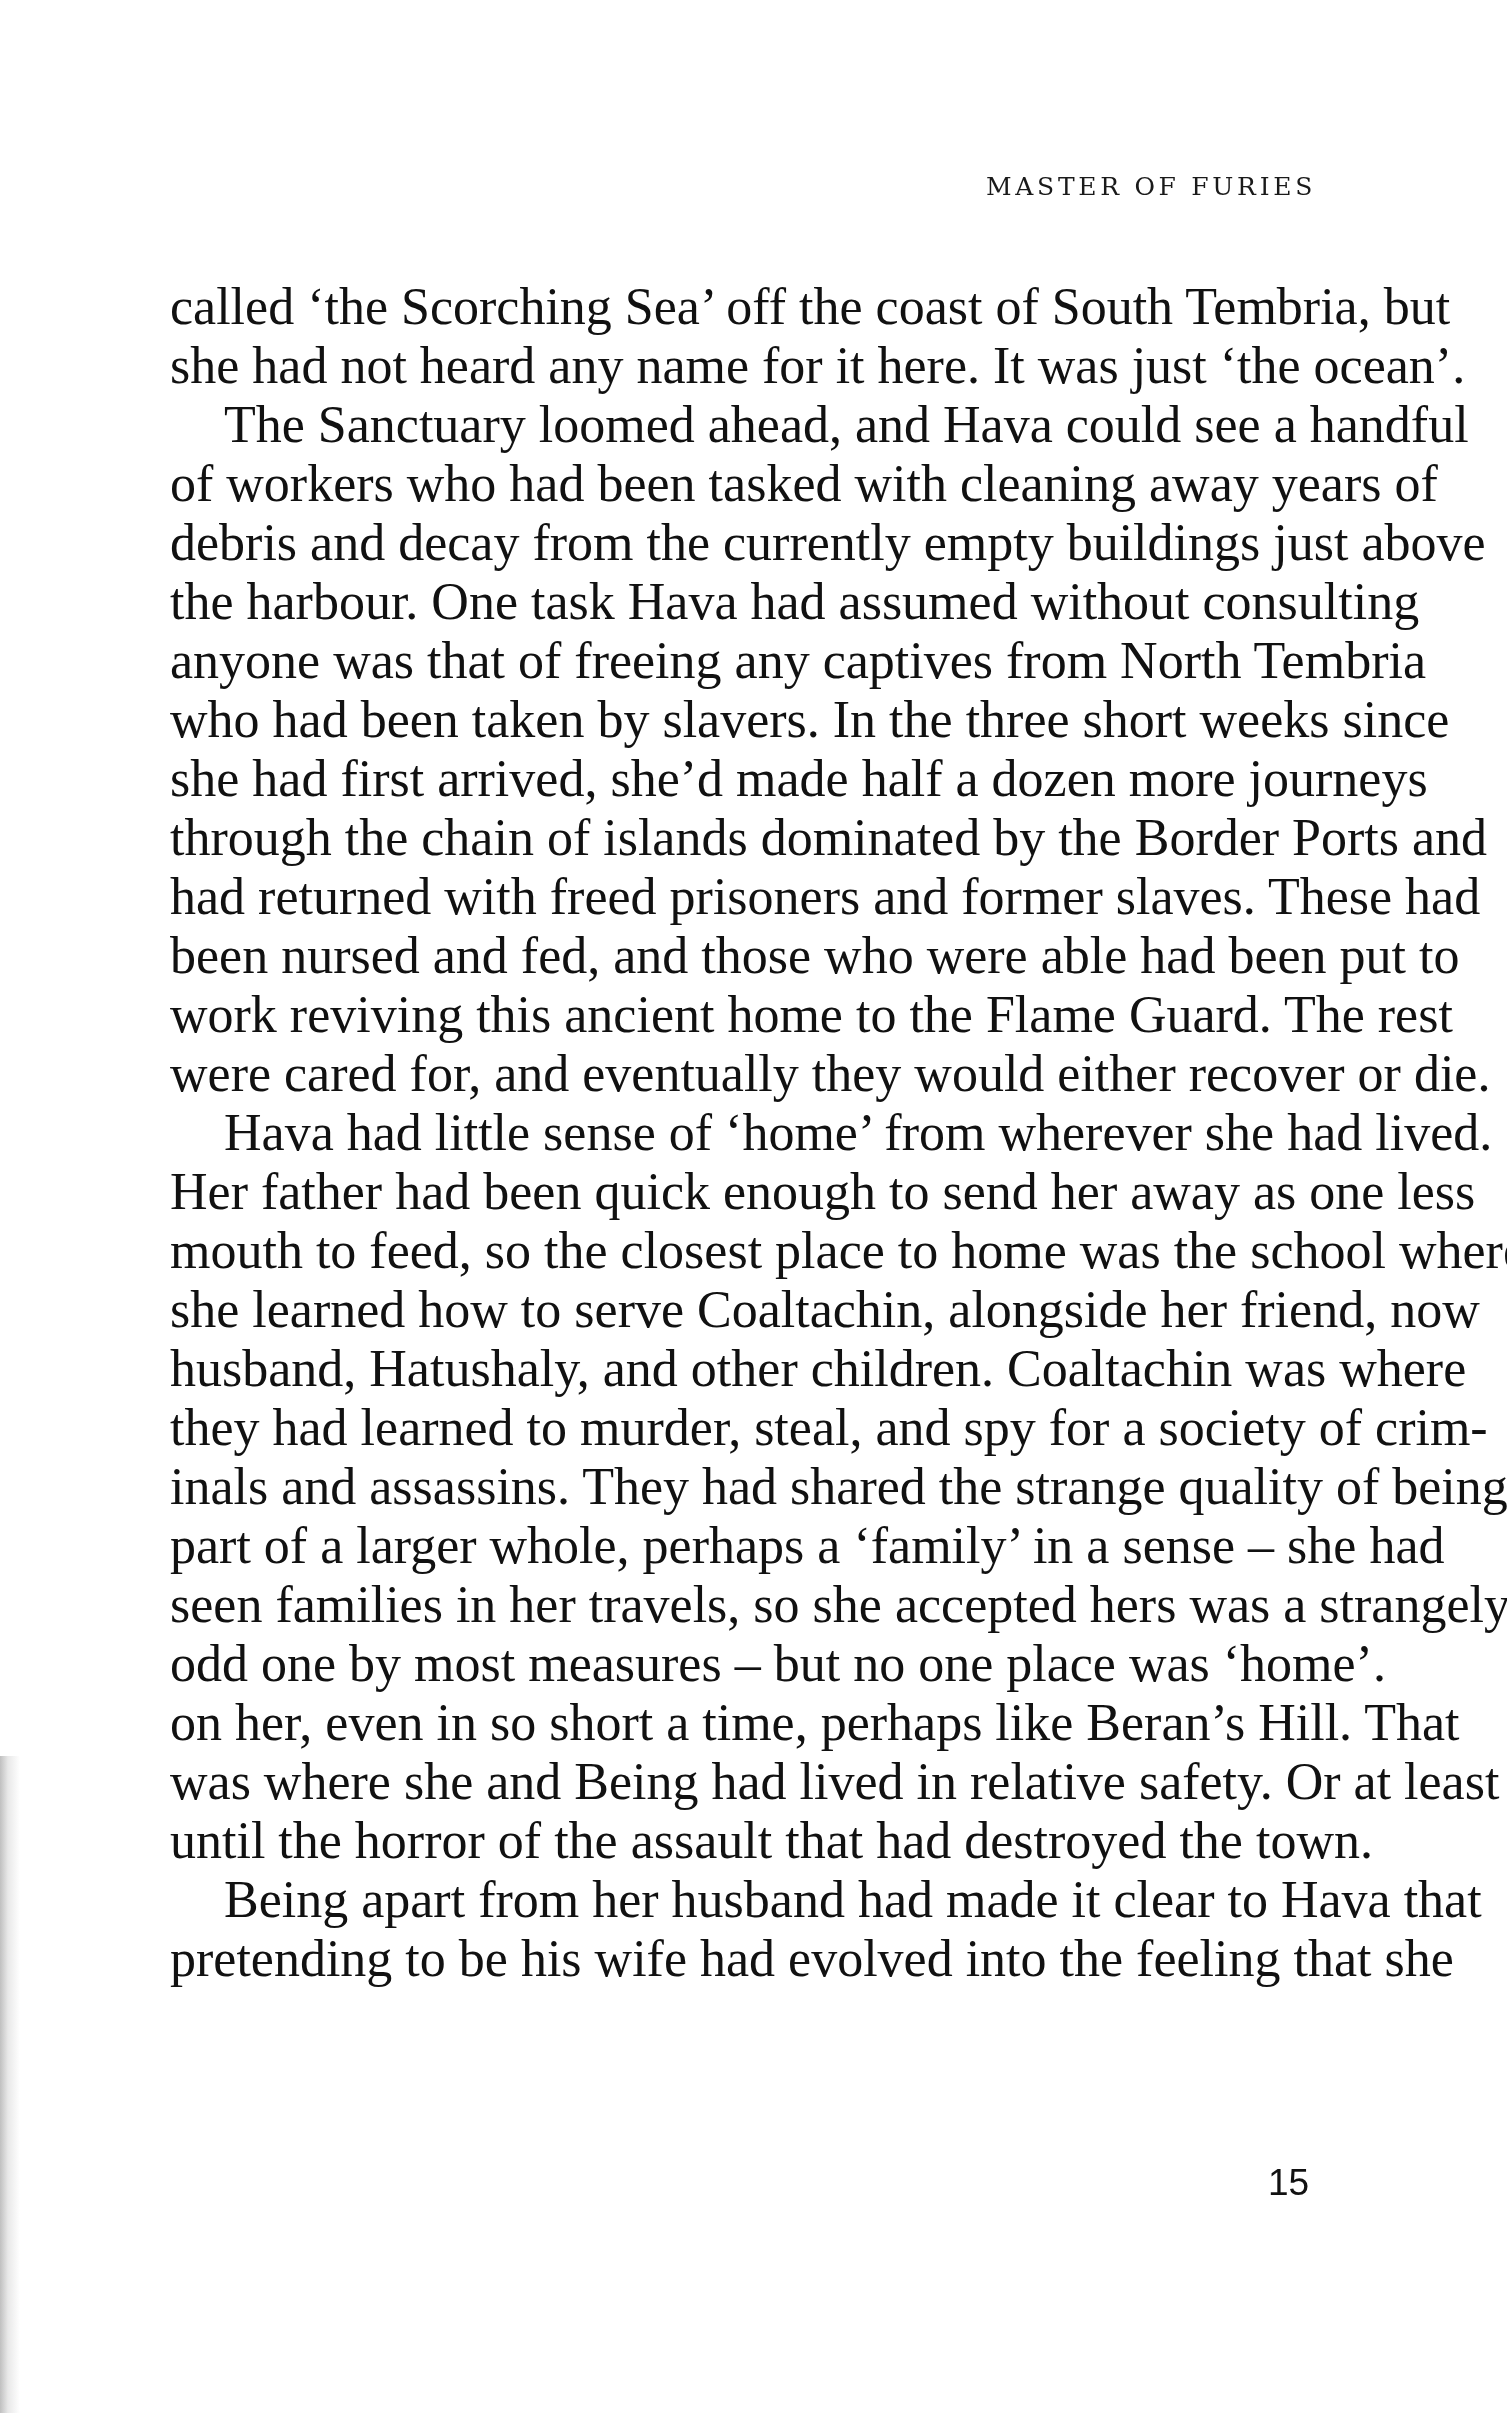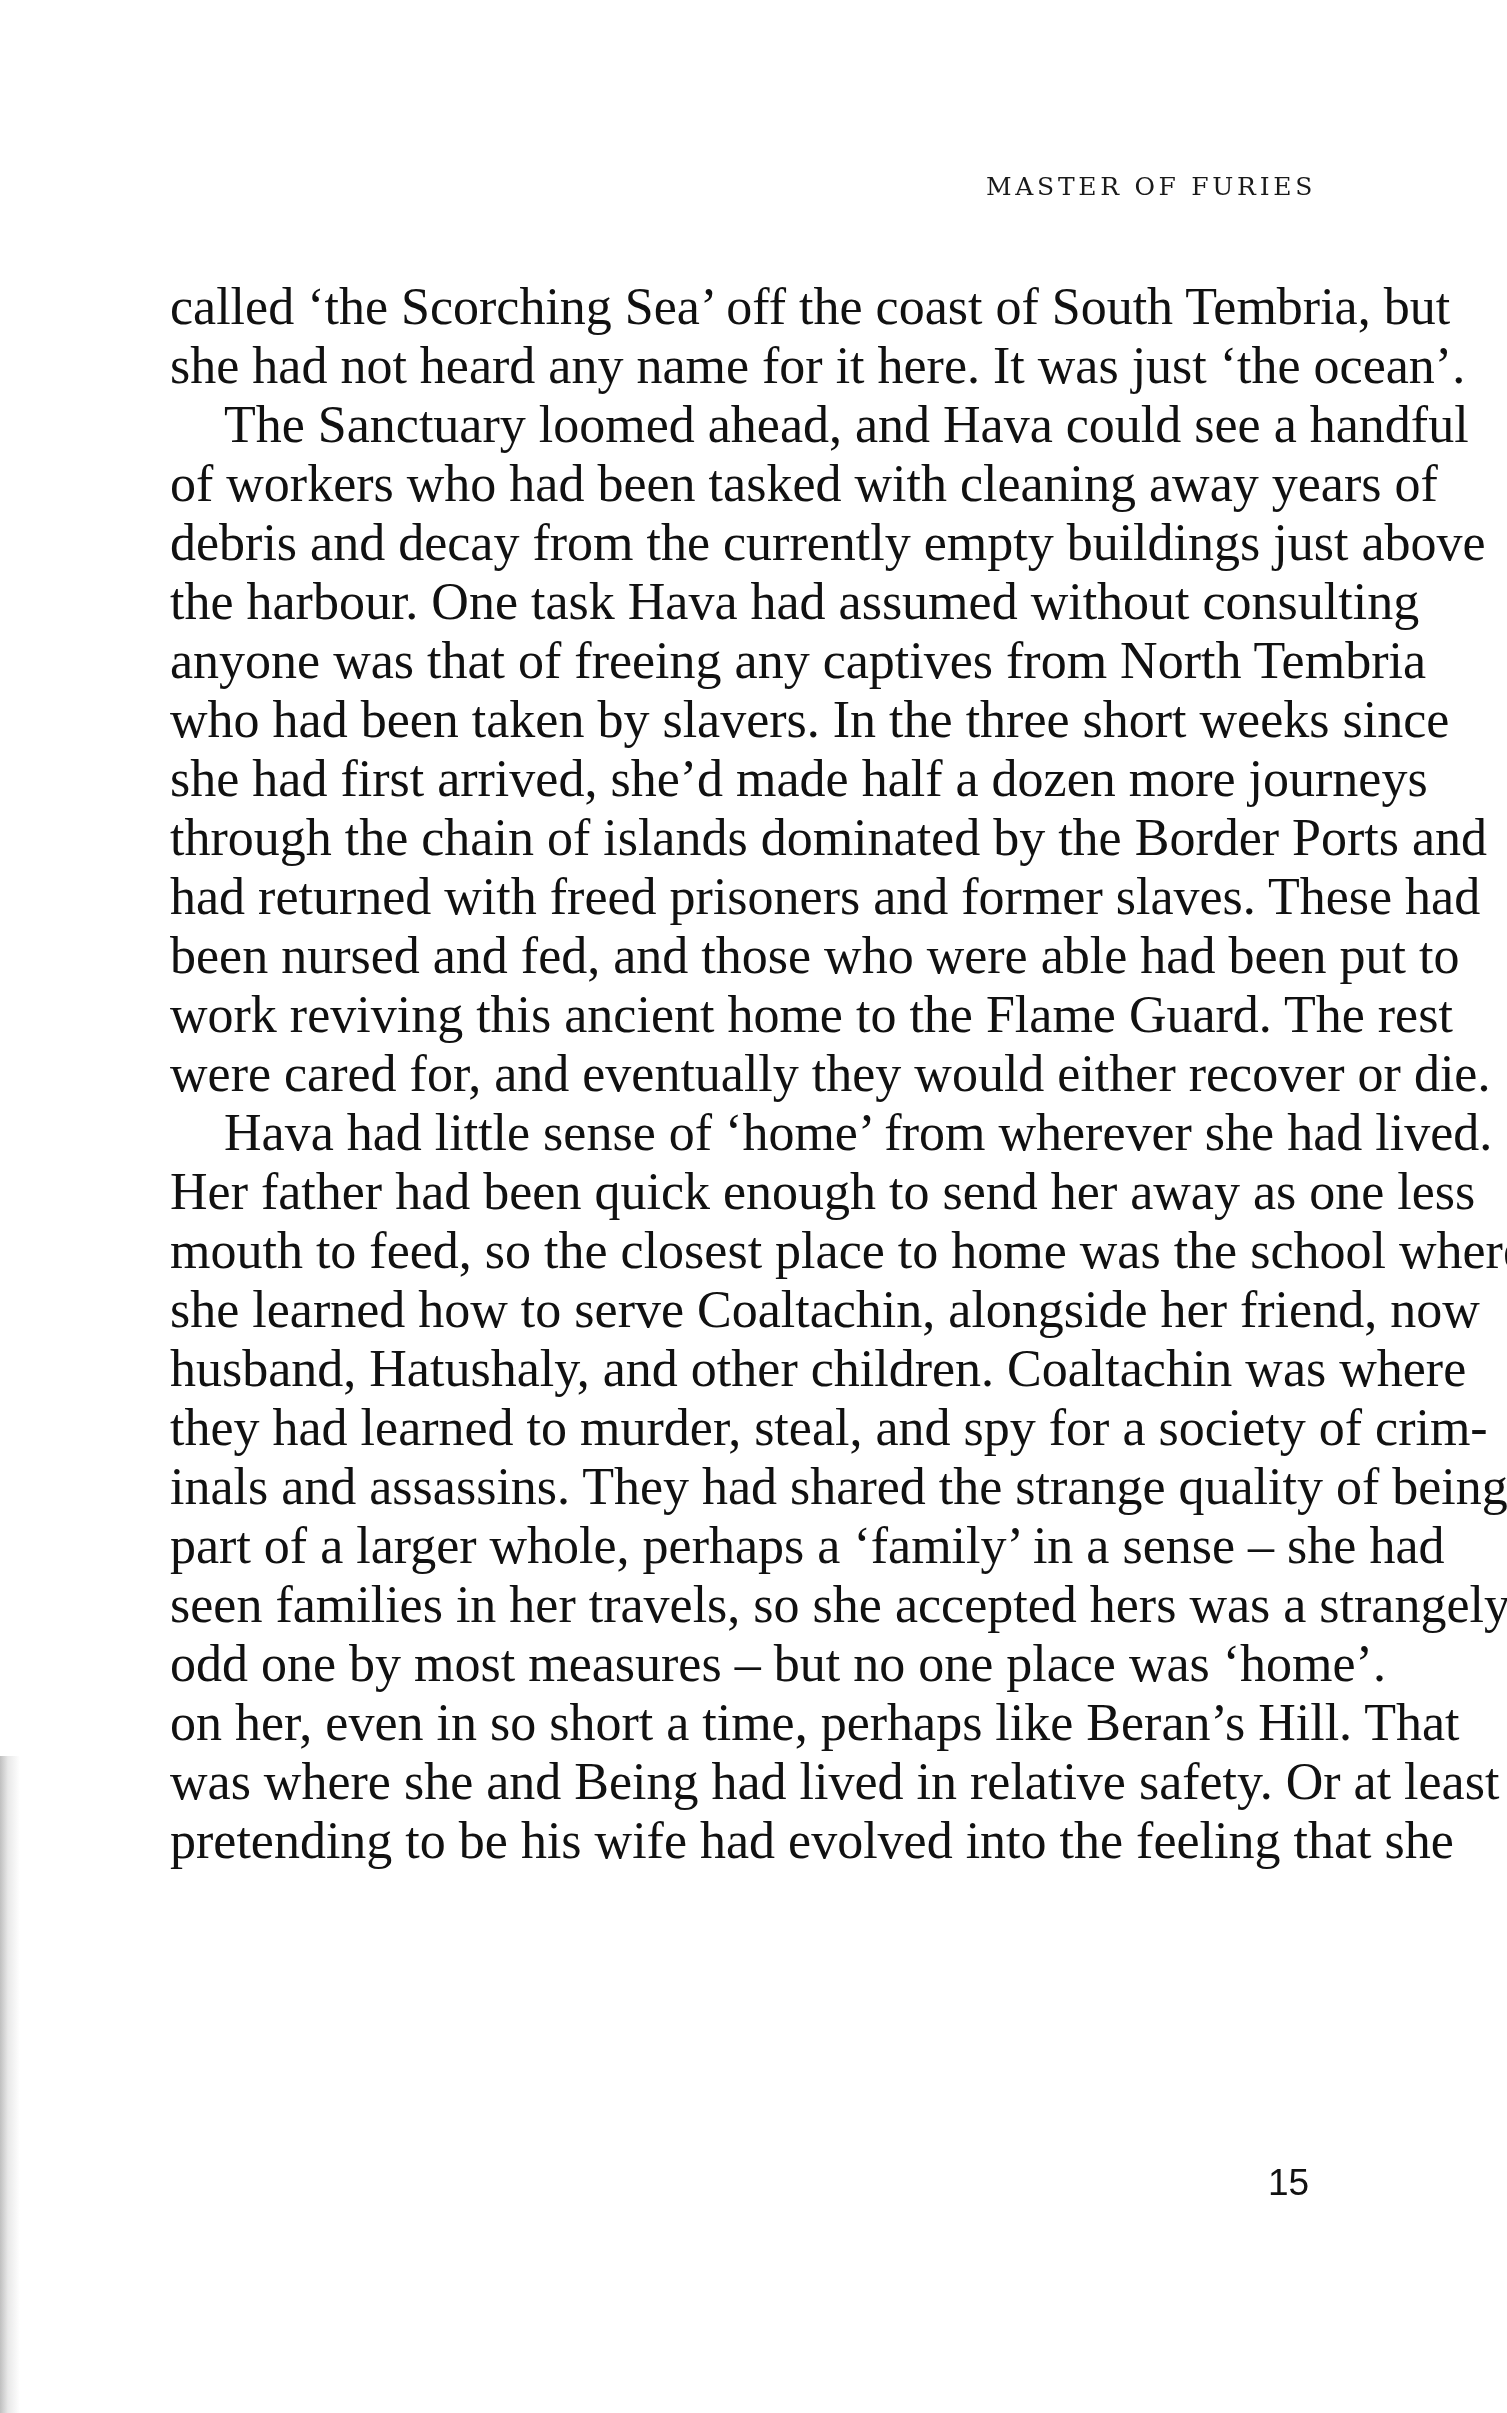--- a/index.html
+++ b/index.html
@@ -72,21 +72,23 @@
         <div class="line">husband, Hatushaly, and other children. Coaltachin was where</div>
         <div class="line">they had learned to murder, steal, and spy for a society of crim-</div>
         <div class="line">inals and assassins. They had shared the strange quality of being</div>
         <div class="line">part of a larger whole, perhaps a ‘family’ in a sense – she had</div>
         <div class="line">seen families in her travels, so she accepted hers was a strangely</div>
         <div class="line last">odd one by most measures – but no one place was ‘home’.</div>
       </div>
       <div>
         <div class="line">on her, even in so short a time, perhaps like Beran’s Hill. That</div>
         <div class="line">was where she and Being had lived in relative safety. Or at least</div>
+        <div class="line last">until the horror of the assault that had destroyed the town.</div>
       </div>
       <div>
+        <div class="line indent">Being apart from her husband had made it clear to Hava that</div>
         <div class="line">pretending to be his wife had evolved into the feeling that she</div>
       </div>
     </div>
 
   <div class="folio">15</div>
 </div>
 
 
 </body></html>

